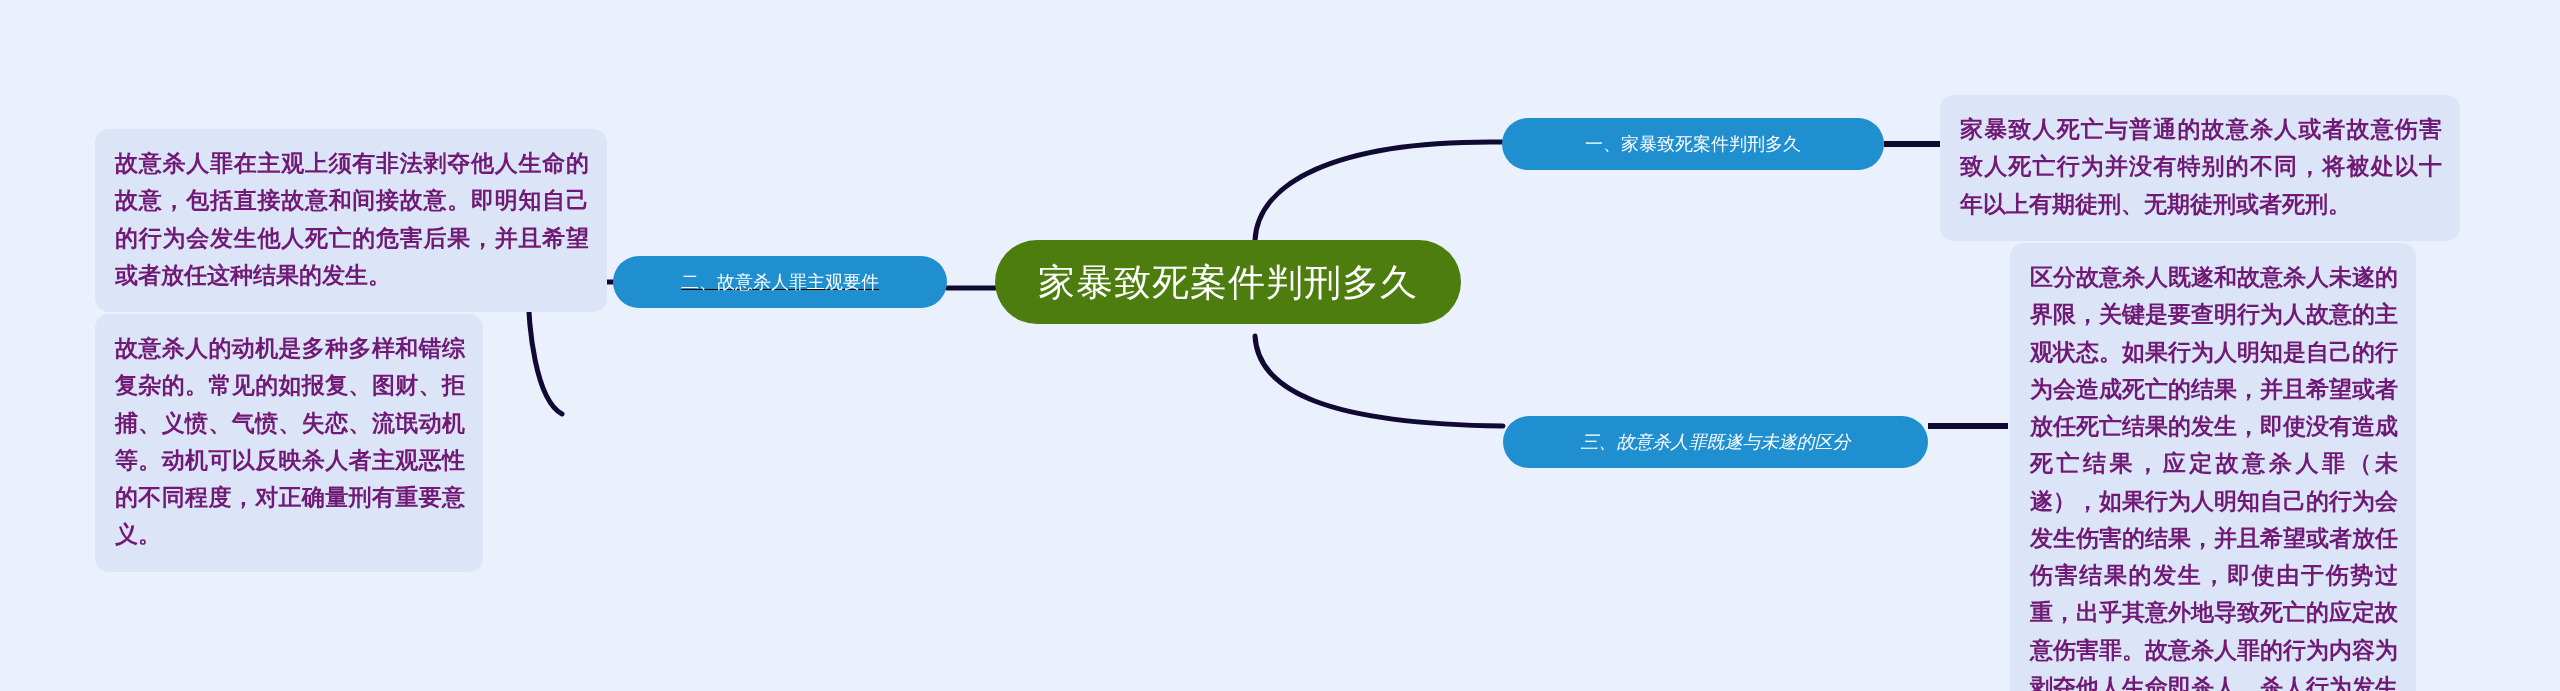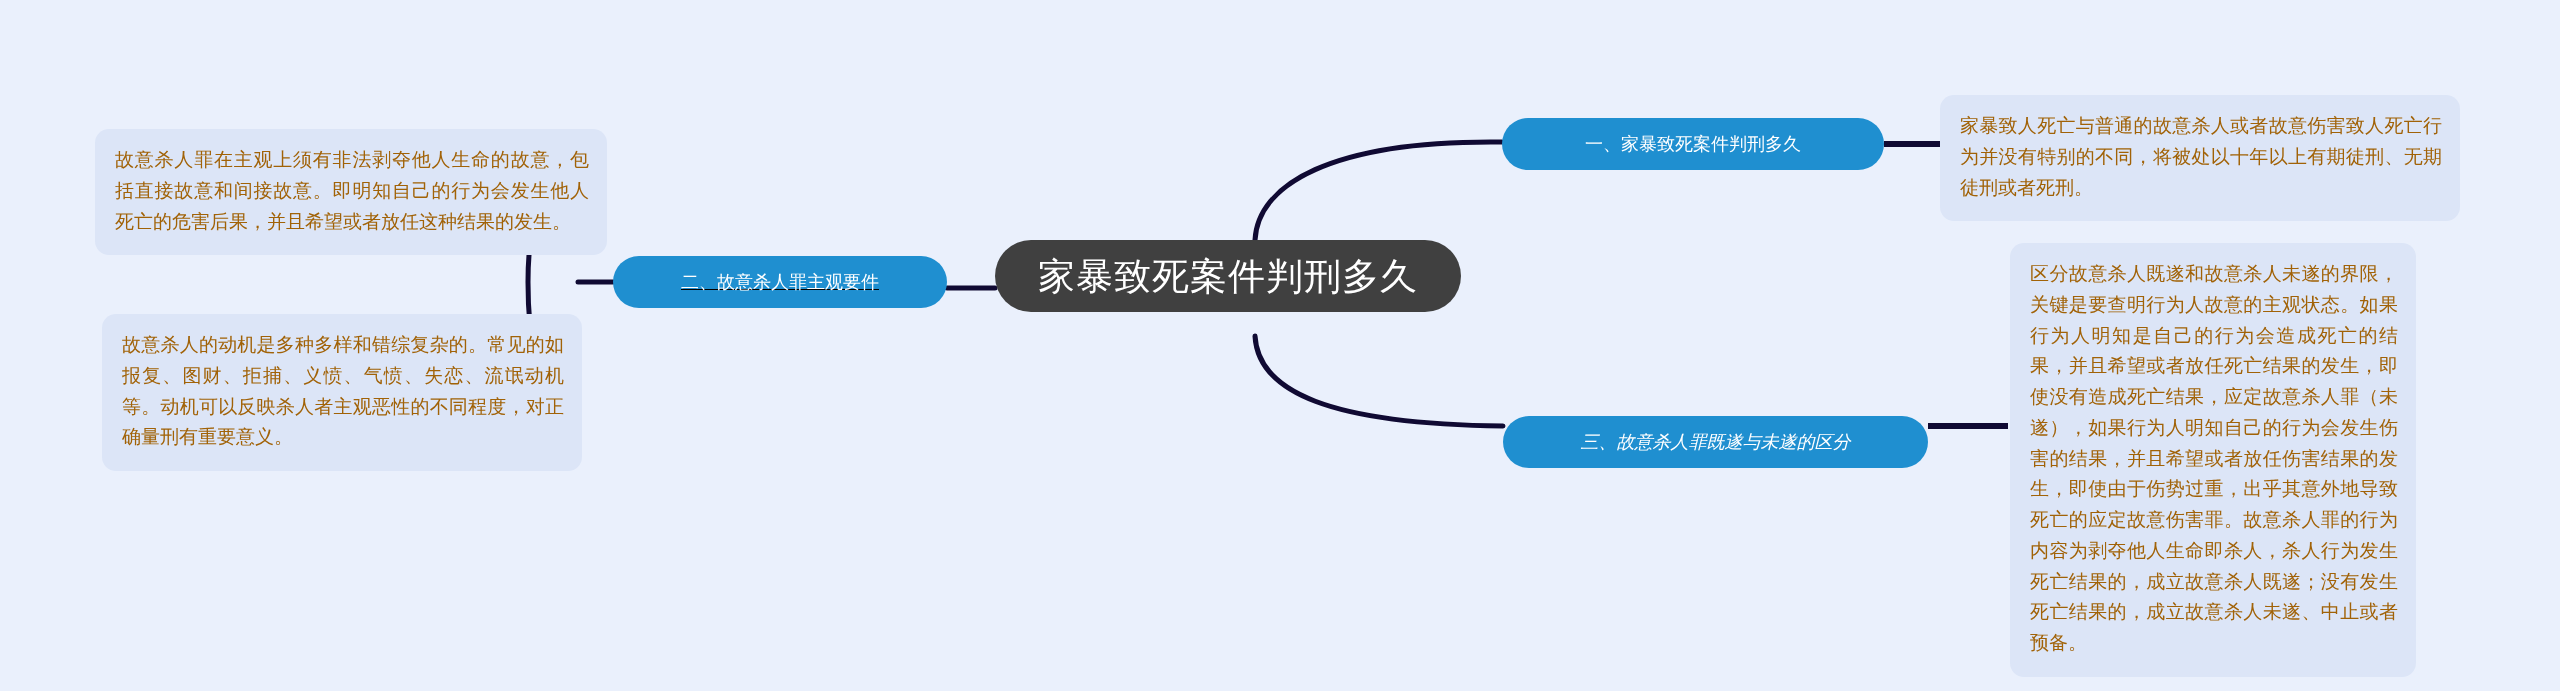--- a/index.html
+++ b/index.html
@@ -30,22 +30,22 @@
   .node {
     position: absolute;
     box-sizing: border-box;
   }
 
   
   .root-node {
     left: 995px;
     top: 240px;
     width: 466px;
-    height: 72px;
-    background: #404040;
+    height: 84px;
+    background: #4d7c0f;
     border-radius: 48px;
     display: flex;
     align-items: center;
     justify-content: center;
     z-index: 5;
   }
   .root-node .root-label {
     color: #ffffff;
     font-size: 37px;
     letter-spacing: 1px;
@@ -91,37 +91,38 @@
   
   .leaf-block {
     background: #dce5f7;
     border-radius: 14px;
     padding: 16px 18px 18px 20px;
     box-sizing: border-box;
     z-index: 3;
   }
   .leaf-block .leaf-text {
     display: block;
-    color: #a16207;
-    font-size: 19px;
+    color: #701a75;
+    font-size: 23px;
     line-height: 1.62;
     text-align: justify;
     text-justify: inter-ideograph;
     word-break: break-all;
+    font-weight: bold;
   }
 
   #leaf-left-top {
     left: 95px;
     top: 129px;
     width: 512px;
   }
   #leaf-left-bottom {
-    left: 102px;
+    left: 95px;
     top: 314px;
-    width: 480px;
+    width: 388px;
   }
   #leaf-right-top {
     left: 1940px;
     top: 95px;
     width: 520px;
   }
   #leaf-right-bottom {
     left: 2010px;
     top: 243px;
     width: 406px;

